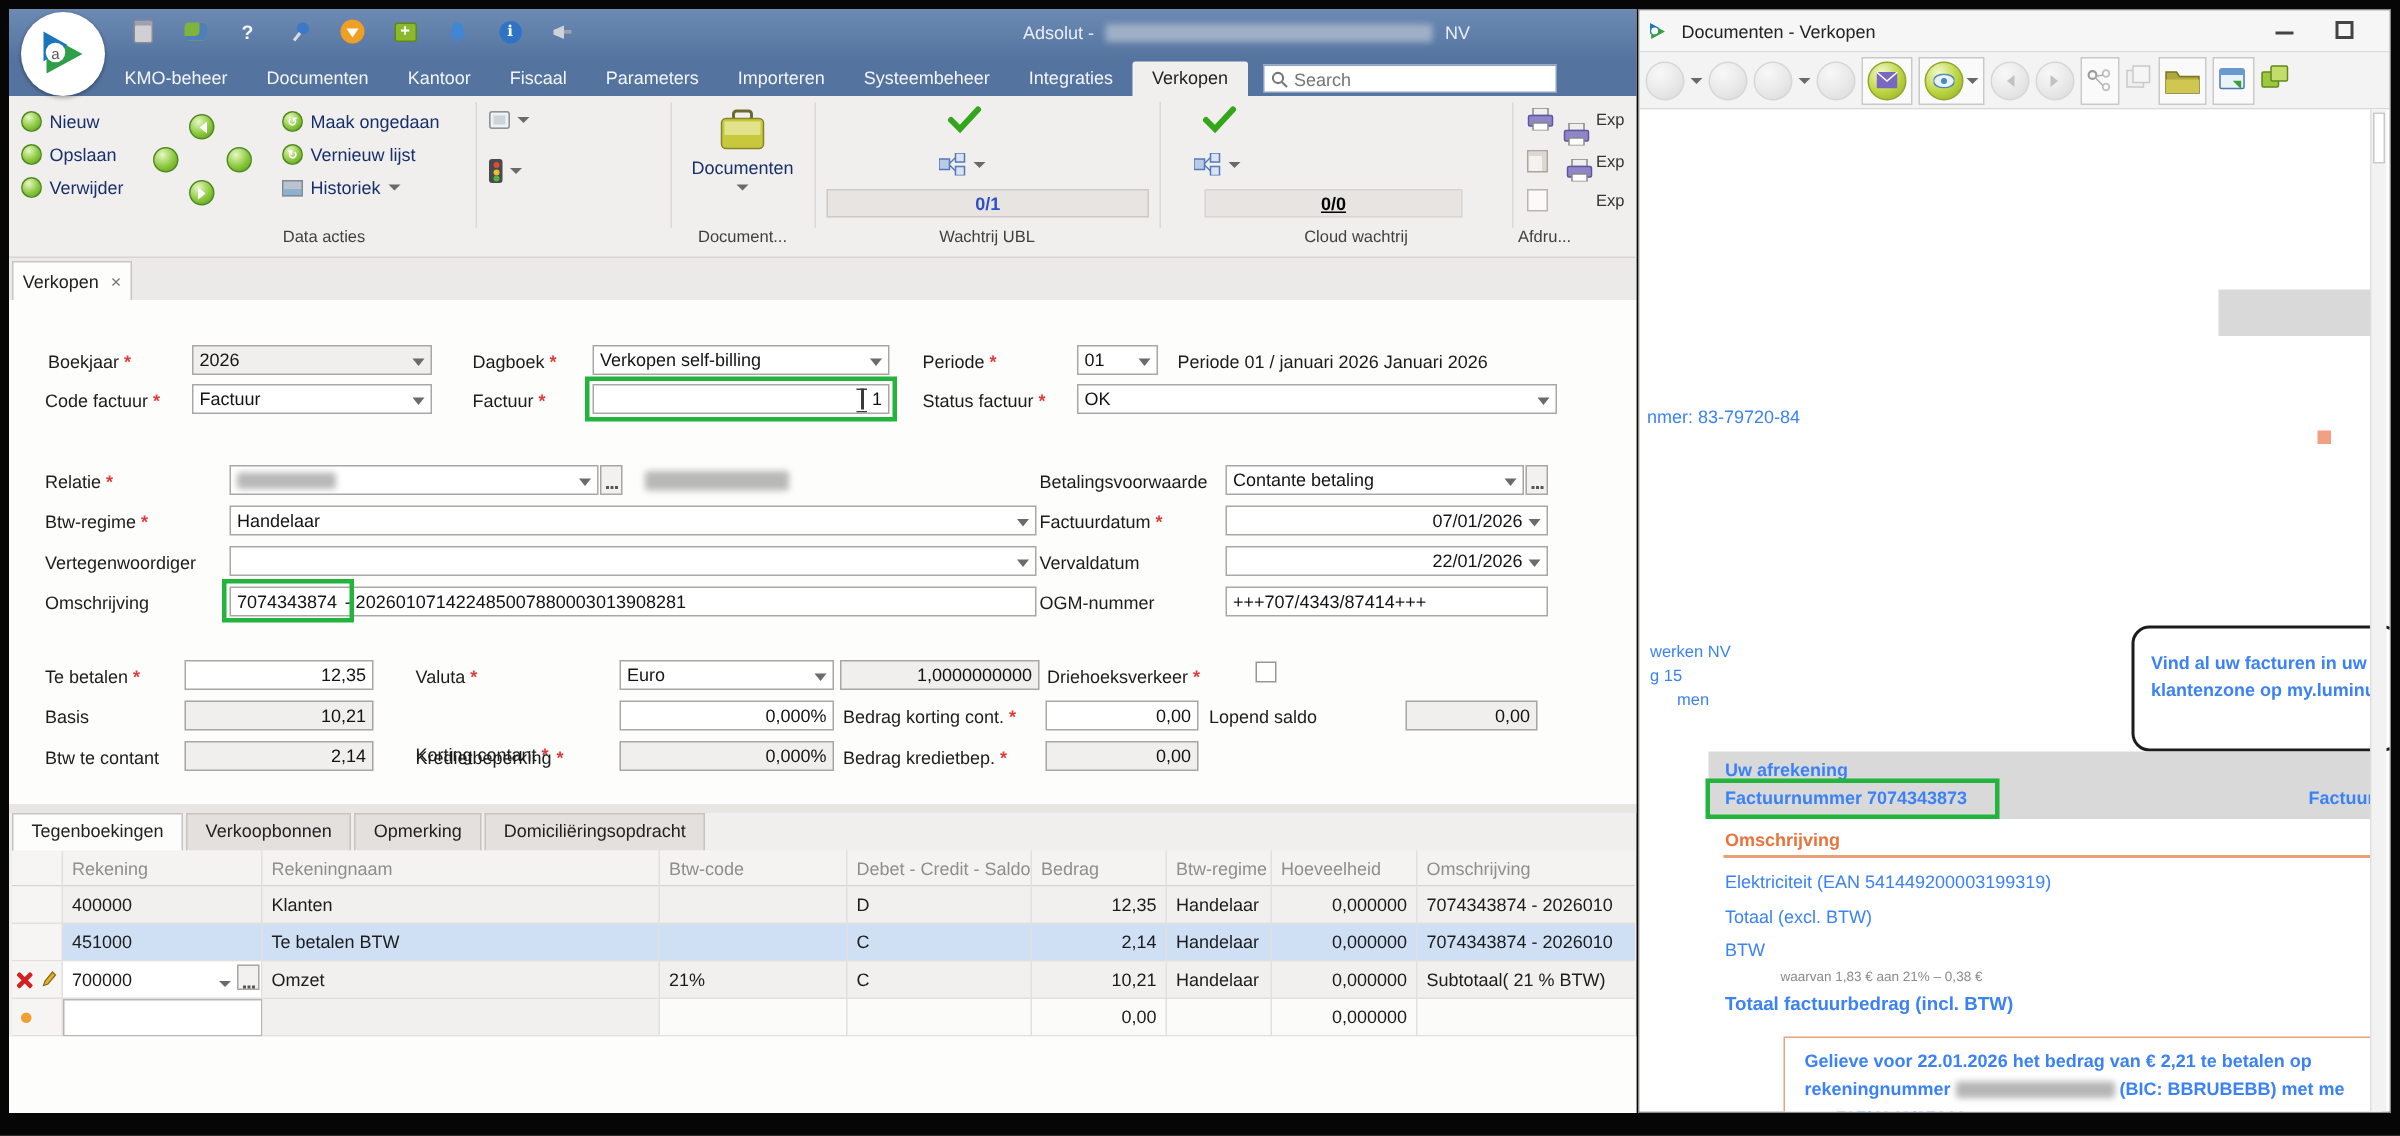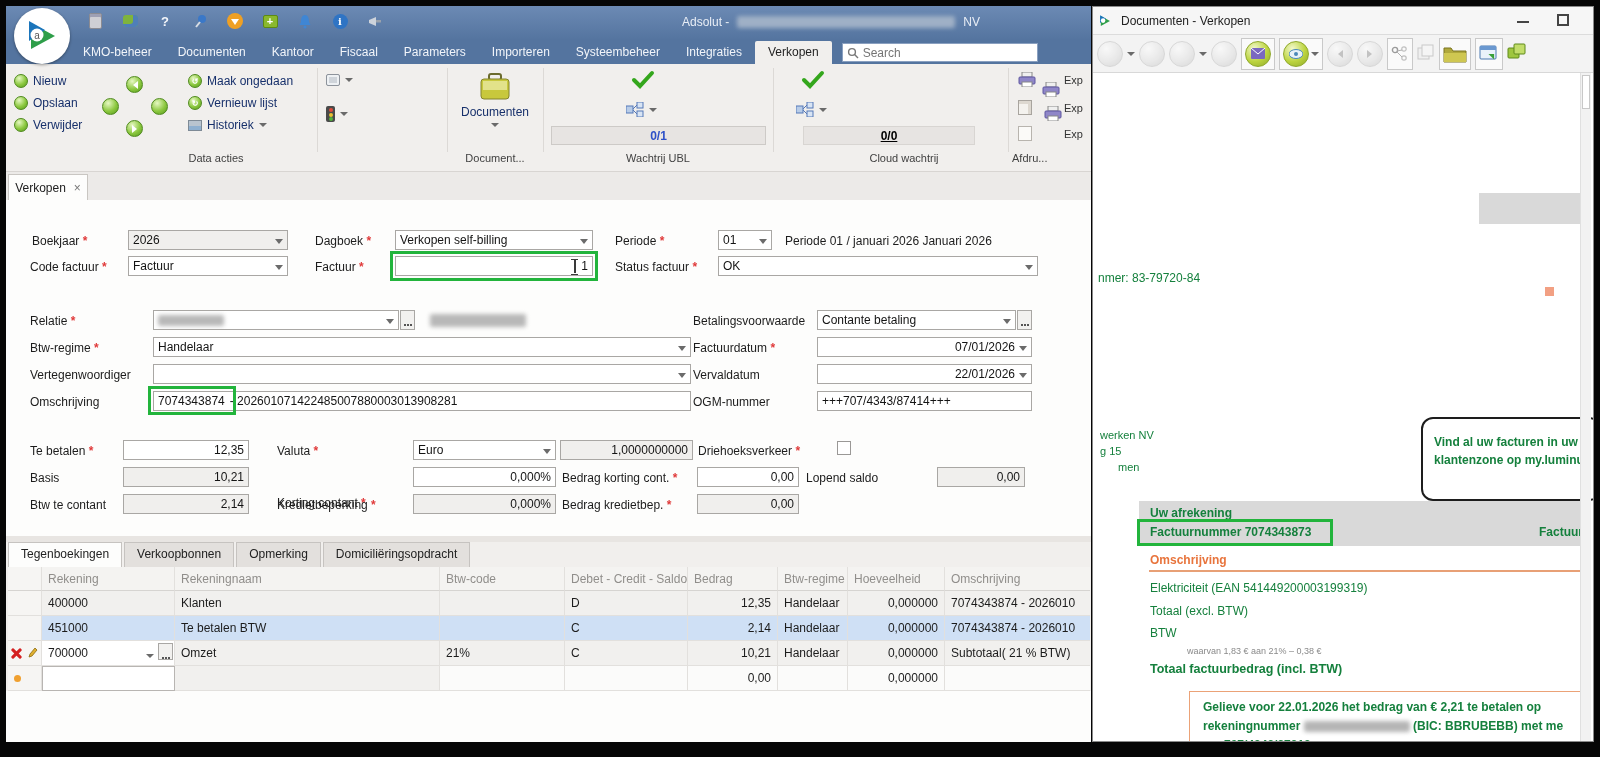--- a/index.html
+++ b/index.html
@@ -92,21 +92,21 @@
   .rtools{position:absolute;left:0;top:28px;width:100%;height:38px;background:#f3f3f3;border-bottom:1px solid #d8d8d8;
           display:flex;align-items:center;padding-left:4px;gap:4px;}
   .circ{width:26px;height:26px;border-radius:50%;
         background:radial-gradient(circle at 35% 28%,#ffffff,#dddddd 55%,#b9b9b9);border:1px solid #b5b5b5;
         display:flex;align-items:center;justify-content:center;}
   .circ.off{opacity:.45;}
   .circ.on{background:radial-gradient(circle at 35% 28%,#f2f9cd,#bcd43f 55%,#8fa92b);border-color:#8fa92b;}
   .tbox{height:32px;border:1px solid #c9c9c9;background:#fafafa;display:flex;align-items:center;padding:0 3px;gap:2px;}
 
   .docarea{position:absolute;left:0;top:66px;width:500px;height:668px;background:#fff;}
-  .dtxt{position:absolute;font-size:12px;color:#15803d;white-space:nowrap;}
+  .dtxt{position:absolute;font-size:12px;color:#3b82f6;white-space:nowrap;}
   .bold{font-weight:bold;}
   .scroll{position:absolute;right:2px;top:0;width:11px;height:668px;background:#f2f2f2;border-left:1px solid #e0e0e0;}
   .thumb{position:absolute;left:1px;top:2px;width:8px;height:34px;background:#fff;border:1px solid #c8c8c8;}
   .promo{position:absolute;left:328px;top:344px;width:180px;height:84px;border:2.5px solid #1d1d1d;border-radius:12px;background:#fff;}
   .band{position:absolute;left:46px;top:428px;width:446px;height:45px;background:#d9d9d9;}
   .oline{position:absolute;left:56px;top:497px;width:436px;height:2px;background:#e8a076;}
   .paybox{position:absolute;left:96px;top:618px;width:400px;height:77px;border:1.5px solid #eba277;background:#fff;}
   .ichip{display:inline-block;width:106px;height:11px;background:#b5b5b5;filter:blur(2px);border-radius:2px;vertical-align:middle;}
   .pix{position:absolute;left:452px;top:214px;width:9px;height:9px;background:#f2a083;filter:blur(.5px);
        box-shadow:9px 0 0 #fbd9c9, 18px 4px 0 #ef8455, -2px 9px 0 #e9703a, 8px 10px 0 #fbe3d8, 17px 11px 0 #ee8050,

